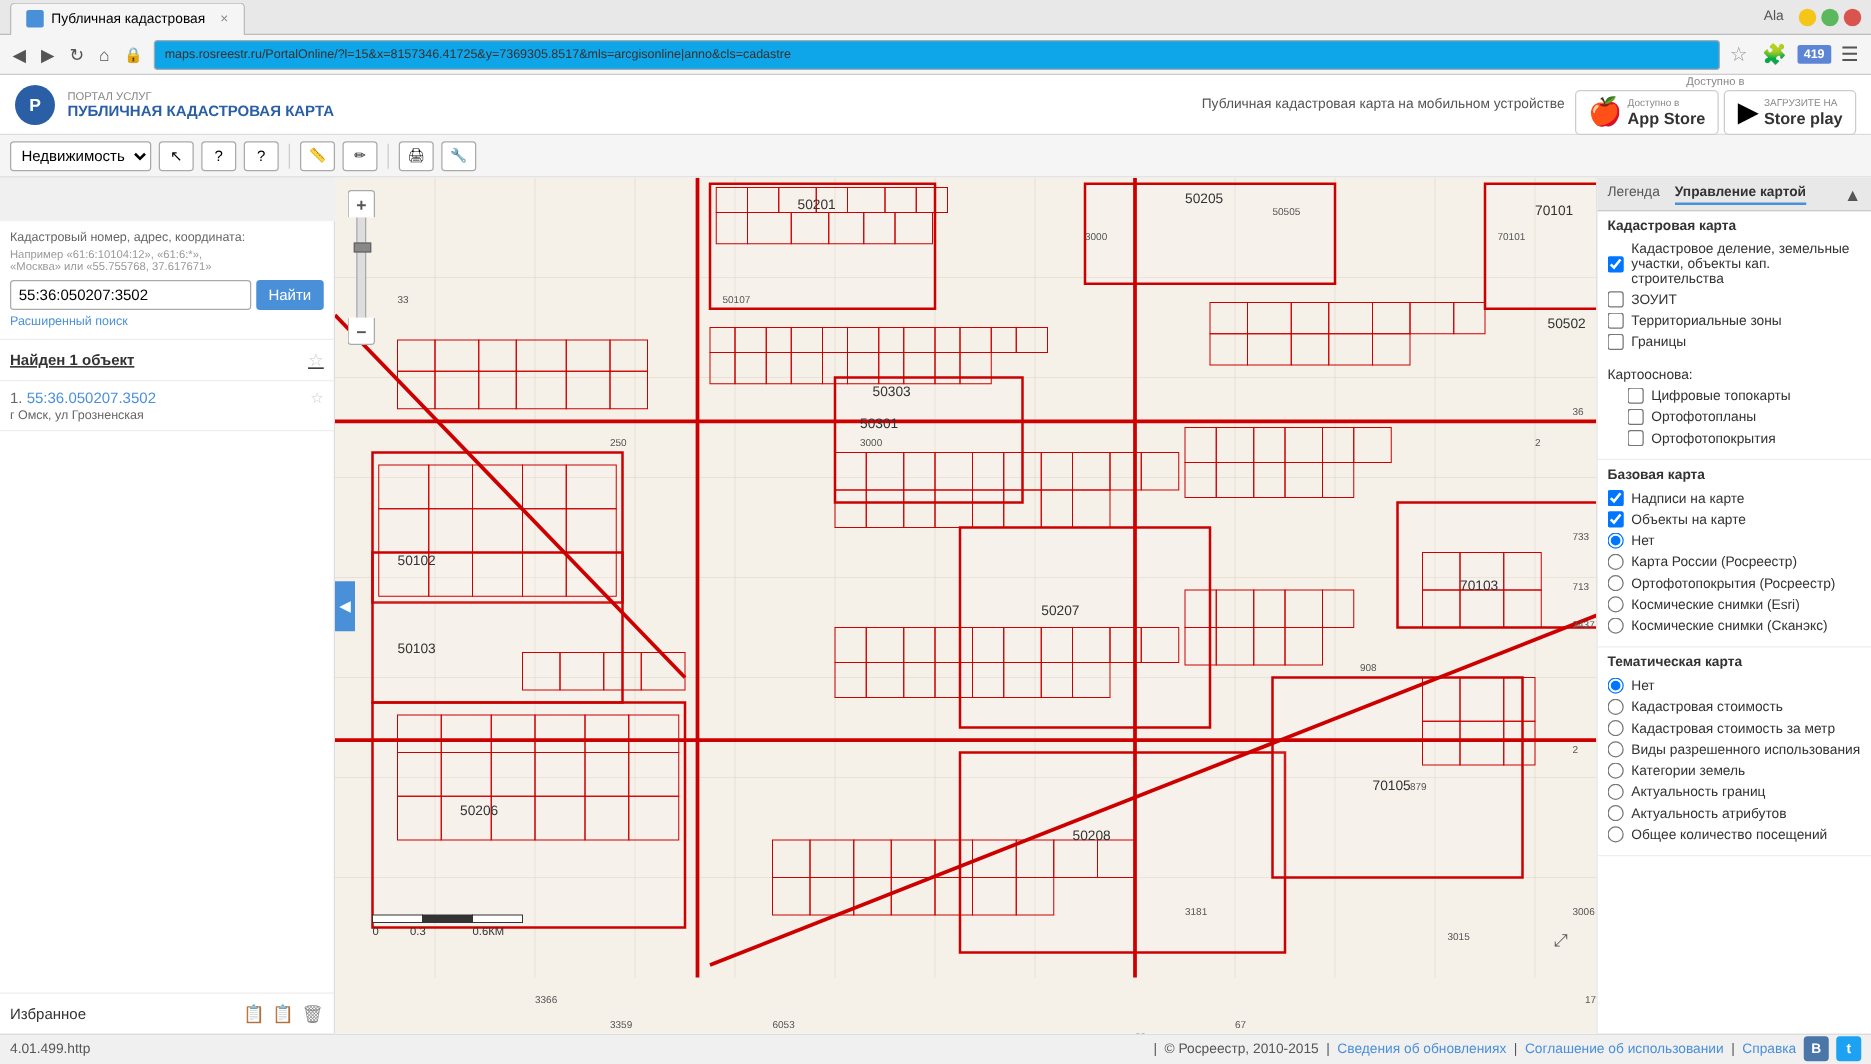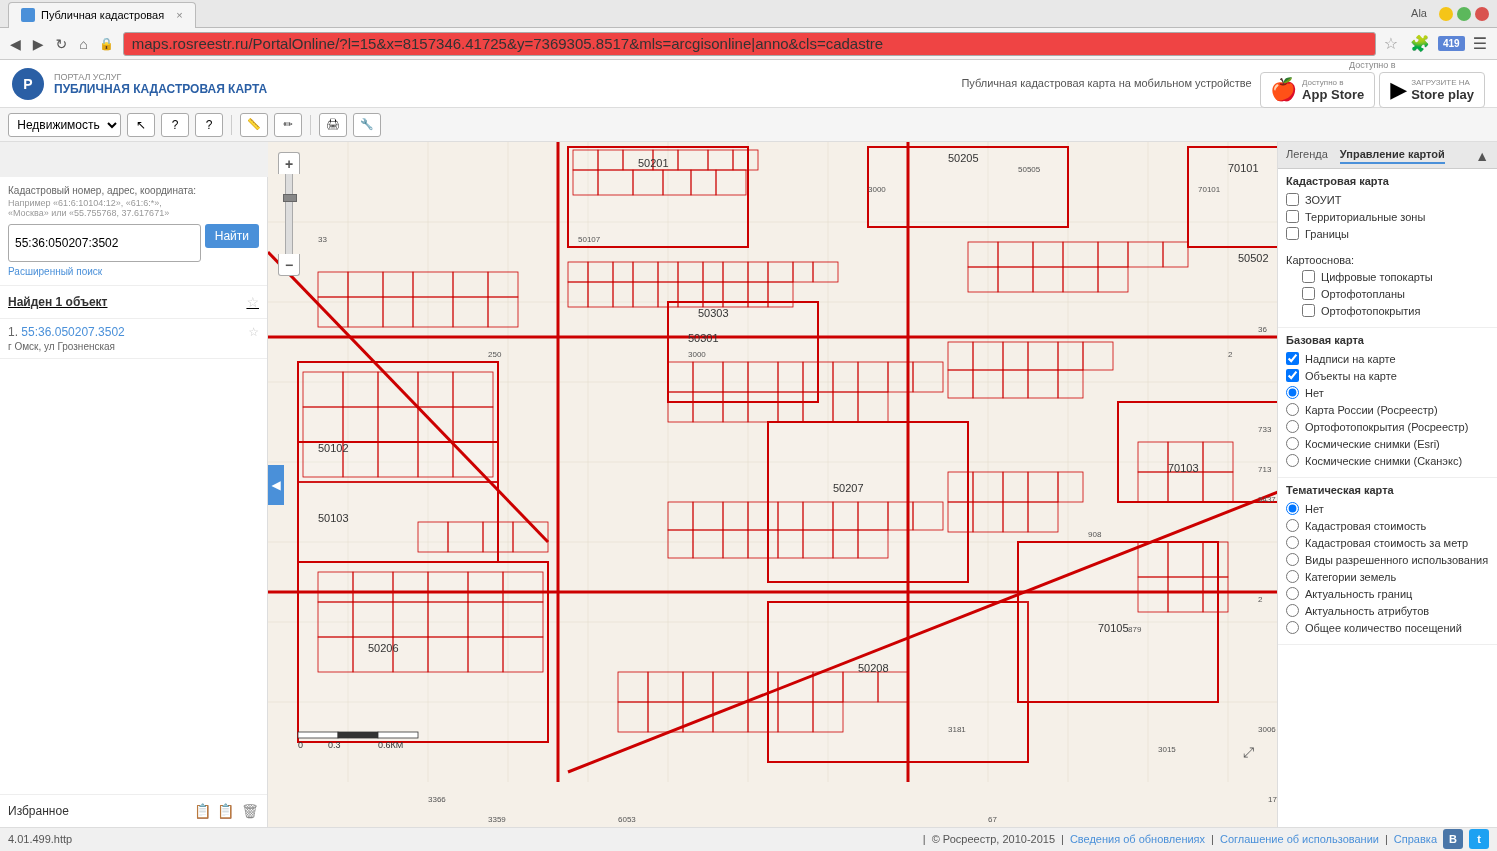--- a/index.html
+++ b/index.html
@@ -12,21 +12,21 @@
     .tab-active { background: #f5f5f5; border: 1px solid #bbb; border-bottom: none; border-radius: 4px 4px 0 0; padding: 4px 12px; font-size: 11px; display: flex; align-items: center; gap: 6px; height: 26px; }
     .tab-icon { width: 14px; height: 14px; background: #4a90d9; border-radius: 2px; }
     .title-bar-controls { display: flex; gap: 4px; }
     .win-btn { width: 14px; height: 14px; border-radius: 50%; cursor: pointer; border: none; }
     .win-min { background: #f5c518; }
     .win-max { background: #5cb85c; }
     .win-close { background: #d9534f; }
 
     .nav-bar { background: #f5f5f5; height: 32px; display: flex; align-items: center; padding: 0 6px; gap: 4px; border-bottom: 1px solid #ccc; }
     .nav-btn { background: none; border: none; cursor: pointer; font-size: 14px; color: #555; padding: 2px 4px; }
-    .address-bar { flex: 1; height: 24px; border: 1px solid #aaa; border-radius: 3px; padding: 0 8px; font-size: 15px; background: #ef4444; color: #333; }
+    .address-bar { flex: 1; height: 24px; border: 1px solid #aaa; border-radius: 3px; padding: 0 8px; font-size: 10px; background: #0ea5e9; color: #333; }
     .nav-star { font-size: 16px; color: #999; padding: 0 4px; cursor: pointer; }
     .nav-ext { background: #5c85d6; color: white; font-size: 10px; padding: 2px 5px; border-radius: 2px; font-weight: bold; }
 
     
     .app-container { display: flex; flex-direction: column; height: calc(851px - 62px); }
 
     
     .app-header { background: white; height: 48px; display: flex; align-items: center; padding: 0 12px; border-bottom: 1px solid #ddd; justify-content: space-between; }
     .header-left { display: flex; align-items: center; gap: 10px; }
     .header-logo { width: 32px; height: 32px; background: #2a5fa5; border-radius: 50%; display: flex; align-items: center; justify-content: center; color: white; font-size: 14px; font-weight: bold; }
@@ -45,21 +45,21 @@
 
     
     .main-area { display: flex; flex: 1; overflow: hidden; }
 
     
     .left-sidebar { width: 268px; background: white; border-right: 1px solid #ddd; display: flex; flex-direction: column; flex-shrink: 0; margin-top: 35px; }
     .sidebar-search-section { padding: 8px; border-bottom: 1px solid #eee; }
     .sidebar-label { font-size: 10px; color: #666; margin-bottom: 2px; }
     .sidebar-hint { font-size: 9px; color: #999; margin-bottom: 6px; }
     .search-row { display: flex; gap: 4px; }
-    .search-input { flex: 1; height: 38px; border: 1px solid #aaa; border-radius: 3px; padding: 0 6px; font-size: 12px; }
+    .search-input { flex: 1; height: 24px; border: 1px solid #aaa; border-radius: 3px; padding: 0 6px; font-size: 12px; }
     .search-btn { height: 24px; padding: 0 10px; background: #4a90d9; color: white; border: none; border-radius: 3px; cursor: pointer; font-size: 12px; }
     .advanced-link { font-size: 10px; color: #4a90d9; text-decoration: none; cursor: pointer; display: block; margin-top: 4px; }
 
     .results-section { padding: 8px; border-bottom: 1px solid #eee; }
     .results-header { display: flex; align-items: center; justify-content: space-between; text-decoration: underline; }
     .results-count { font-size: 12px; color: #333; font-weight: bold; }
     .results-star { font-size: 14px; color: #ccc; cursor: pointer; }
 
     .result-item { padding: 6px 8px; border-bottom: 1px solid #eee; }
     .result-link { color: #4a90d9; text-decoration: none; font-size: 12px; cursor: pointer; }
@@ -591,20 +591,24 @@
           <span class="panel-tab">Легенда</span>
           <span class="panel-tab active">Управление картой</span>
         </div>
         <button class="panel-collapse-btn">▲</button>
       </div>
 
       <div class="panel-section">
         <div class="panel-section-title">Кадастровая карта</div>
 
         <div class="panel-item">
+          <input type="checkbox" id="cadastral_div" checked="" style="">
+          <label for="cadastral_div">Кадастровое деление, земельные<br>участки, объекты кап. строительства</label>
+        </div>
+        <div class="panel-item">
           <input type="checkbox" id="zouit" style="">
           <label for="zouit">ЗОУИТ</label>
         </div>
         <div class="panel-item">
           <input type="checkbox" id="territorial" style="">
           <label for="territorial">Территориальные зоны</label>
         </div>
         <div class="panel-item">
           <input type="checkbox" id="borders" style="">
           <label for="borders">Границы</label>

